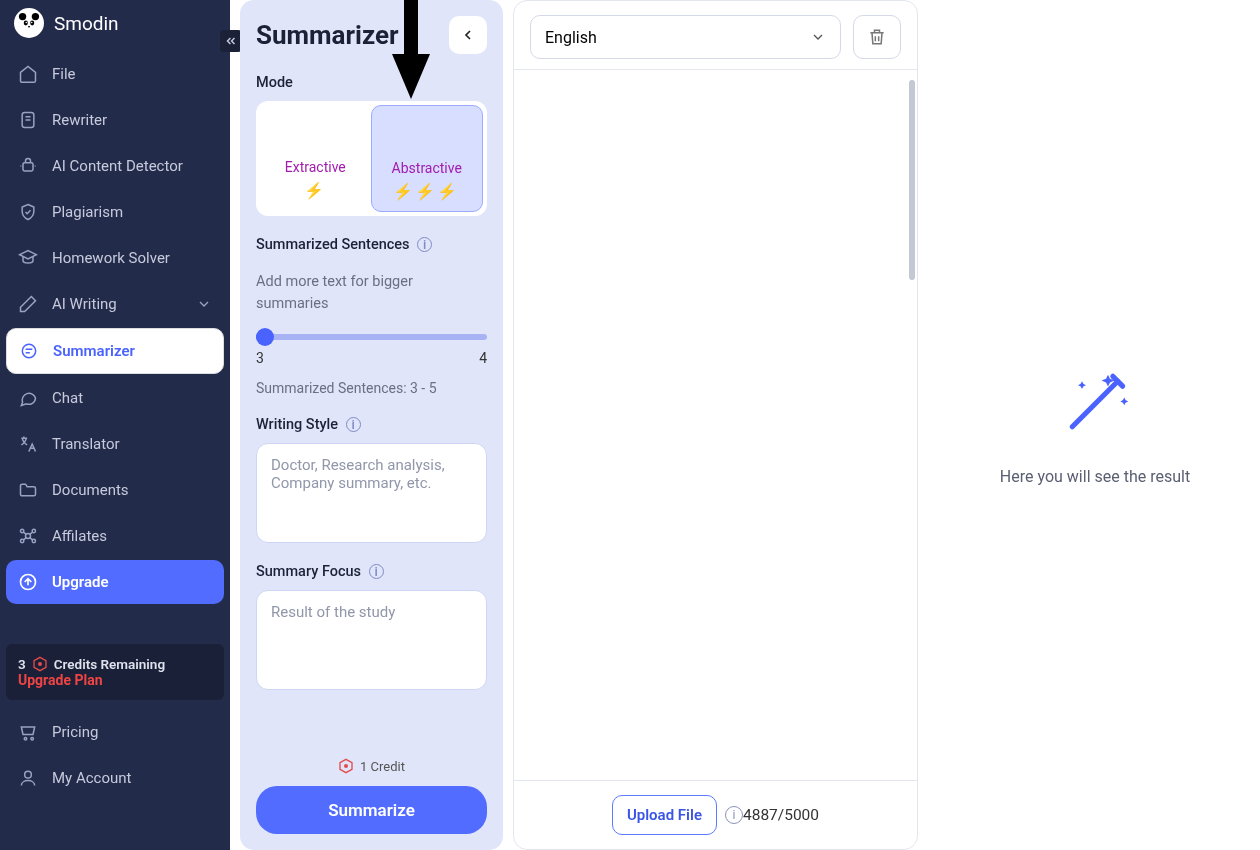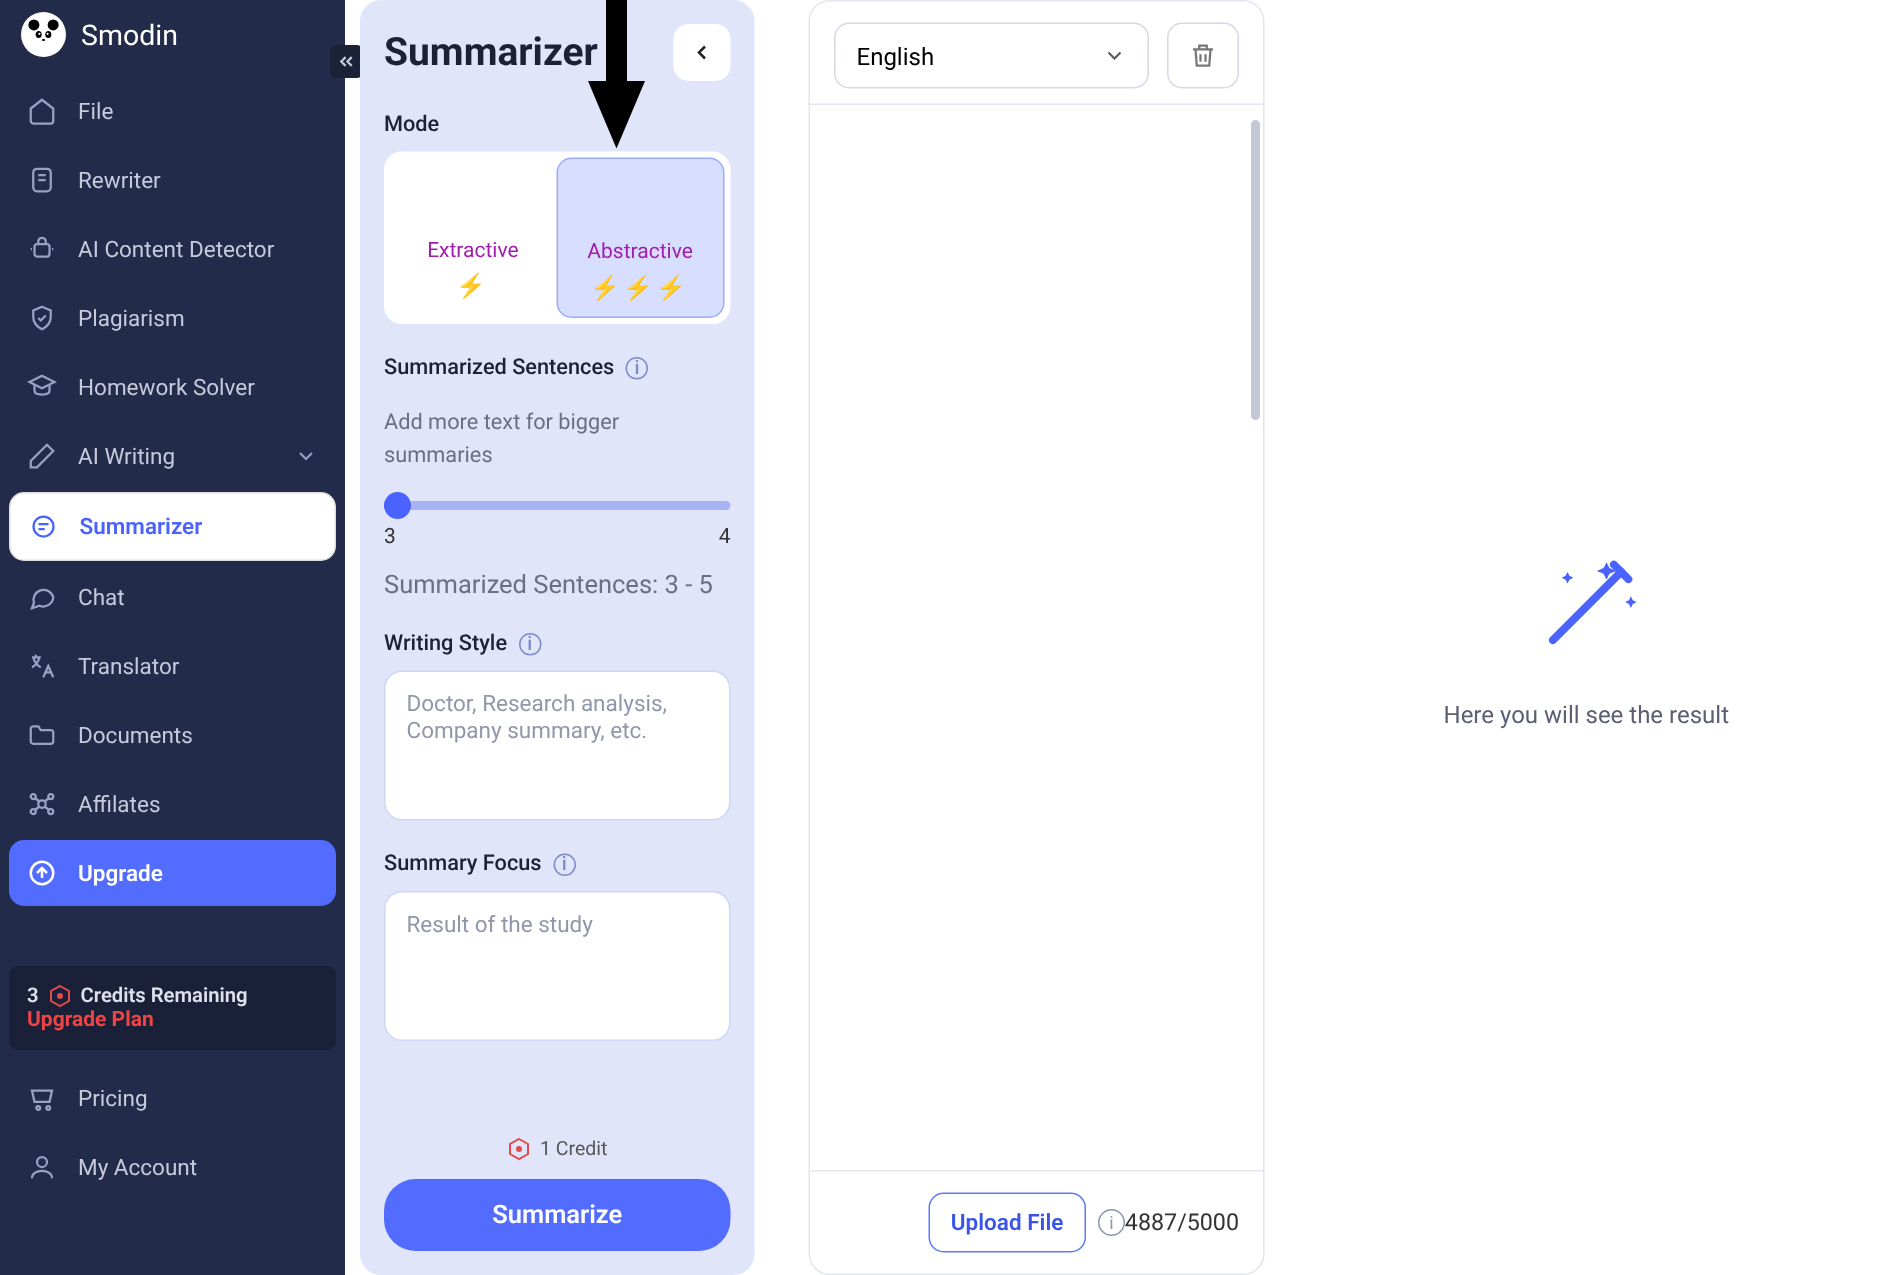--- a/index.html
+++ b/index.html
@@ -37,36 +37,36 @@
   .mode-opt { flex:1; text-align:center; padding: 10px 4px; border-radius:10px; cursor:pointer;}
   .mode-opt.selected { background:#d7deff; border:1px solid #9cabff;}
   .mode-opt .mlabel { font-size:14px; color:#a21caf;margin-top:44px; }
   .mode-opt .bolts { margin-top:6px; font-size:16px; letter-spacing:2px;}
   .helper-text { color:#6a6f82; font-size:14.5px; margin-top:8px; line-height:1.55;}
   .slider-row { margin-top: 18px; }
   .slider-track { height:6px; background:#a7b3f4; border-radius:3px; position:relative;}
   .slider-fill { position:absolute; left:0; top:0; height:6px; width:4%; background:#4a63ff; border-radius:3px;}
   .slider-thumb { position:absolute; left: 4%; top:50%; transform:translate(-50%,-50%); width:18px; height:18px; background:#4a63ff; border-radius:50%;}
   .slider-labels { display:flex; justify-content:space-between; margin-top:10px; color:#333; font-size:14px;}
-  .readout { color:#6a6f82; font-size:17px; margin-top:14px;}
+  .readout { color:#6a6f82; font-size:14px; margin-top:14px;}
   .textbox { width:100%; height: 100px; background:#fff; border:1px solid #cfd6f5; border-radius:12px; padding:12px 14px; font-size:15px; resize:none; color:#333;}
   .textbox::placeholder{ color:#9197aa;}
   .panel-footer { margin-top:auto; }
   .credit-line { display:flex; align-items:center; justify-content:center; gap:6px; color:#555; font-size:13px; margin-bottom:12px;}
   .credit-line .hex { width:16px; height:16px; }
   .summarize-btn { width:100%; height:48px; background:#526cff; border:none; border-radius:21px; color:#fff; font-size:17px; font-weight:600; cursor:pointer;}
 
   
-  .input-col { width:304px; border:1px solid #e3e6ef; border-radius:14px; margin-right:12px; display:flex; flex-direction:column;margin-left:26px;}
+  .input-col { width:405px; border:1px solid #e3e6ef; border-radius:14px; margin-right:12px; display:flex; flex-direction:column;}
   .input-top { display:flex; gap:12px; padding:14px 16px 10px 16px; align-items:center;}
   .lang-select { flex:1; height:44px; border:1px solid #d5d9e6; border-radius:10px; display:flex; align-items:center; justify-content:space-between; padding:0 14px; cursor:pointer;}
   .trash-btn { width:48px; height:44px; border:1px solid #d5d9e6; border-radius:10px; display:flex; align-items:center; justify-content:center; cursor:pointer;}
   .input-body { flex:1; border-top:1px solid #e5e7ef; border-bottom:1px solid #e5e7ef; margin:0; position:relative;}
   .input-body .scroll-ind { position:absolute; right:2px; top:10px; width:6px; height:200px; background:#c4c7d4; border-radius:3px;}
-  .input-bottom { display:flex; align-items:center; justify-content:flex-end; padding:14px 16px;}
+  .input-bottom { display:flex; align-items:center; justify-content:center; padding:14px 16px;}
   .upload-btn { border:1.5px solid #5a7bff; color:#3a55e6; font-weight:600; background:#fff; border-radius:10px; padding:10px 14px; cursor:pointer; font-size:15px;}
   .upload-info { width:18px; height:18px; border:1.5px solid #8a94b8; border-radius:50%; display:inline-flex; align-items:center; justify-content:center; color:#8a94b8; font-size:12px; margin-left:8px;}
   .char-count { color:#333; font-size:15.5px;}
 
   
   .result-col { flex:1; display:flex; flex-direction:column; align-items:center; justify-content:center; color:#5a5f72;}
   .wand { margin-bottom: 24px;}
   .result-text { font-size:16px;}
   
   svg { display:block; }

